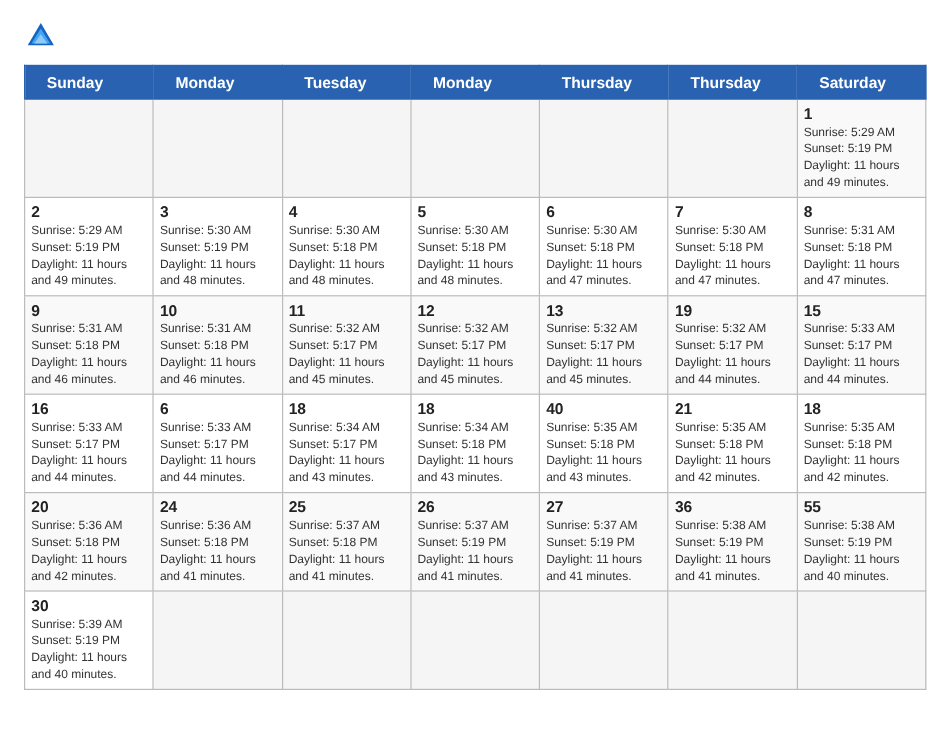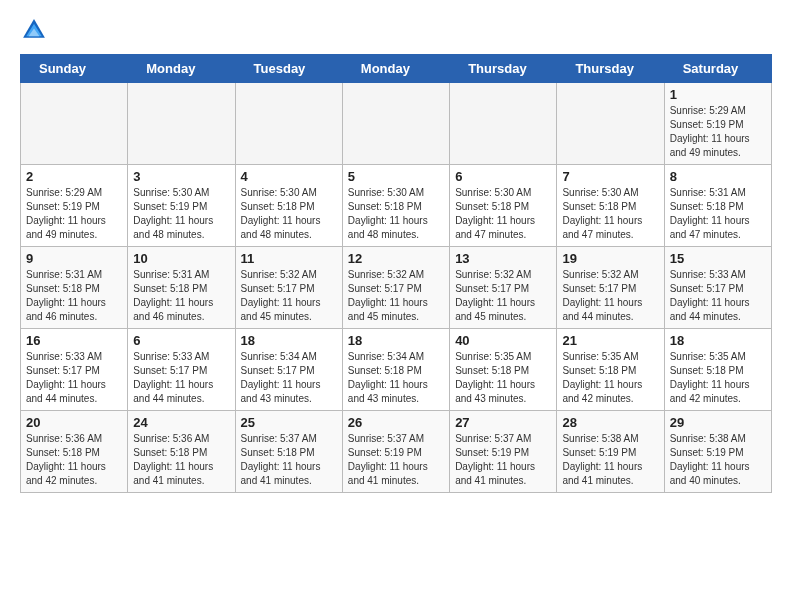--- a/index.html
+++ b/index.html
@@ -238,23 +238,35 @@
           </td>
           <td>
             <span class="day-number">26</span>
             <div class="day-info">Sunrise: 5:37 AM<br>Sunset: 5:19 PM<br>Daylight: 11 hours<br>and 41 minutes.</div>
           </td>
           <td>
             <span class="day-number">27</span>
             <div class="day-info">Sunrise: 5:37 AM<br>Sunset: 5:19 PM<br>Daylight: 11 hours<br>and 41 minutes.</div>
           </td>
           <td>
-            <span class="day-number">28</span>
+            <span class="day-number">36</span>
             <div class="day-info">Sunrise: 5:38 AM<br>Sunset: 5:19 PM<br>Daylight: 11 hours<br>and 41 minutes.</div>
           </td>
           <td>
-            <span class="day-number">29</span>
+            <span class="day-number">55</span>
             <div class="day-info">Sunrise: 5:38 AM<br>Sunset: 5:19 PM<br>Daylight: 11 hours<br>and 40 minutes.</div>
           </td>
+        </tr>
+        <tr>
+          <td>
+            <span class="day-number">30</span>
+            <div class="day-info">Sunrise: 5:39 AM<br>Sunset: 5:19 PM<br>Daylight: 11 hours<br>and 40 minutes.</div>
+          </td>
+          <td class="empty"></td>
+          <td class="empty"></td>
+          <td class="empty"></td>
+          <td class="empty"></td>
+          <td class="empty"></td>
+          <td class="empty"></td>
         </tr>
       </tbody>
   </table>
 </div>
 
 </body></html>

